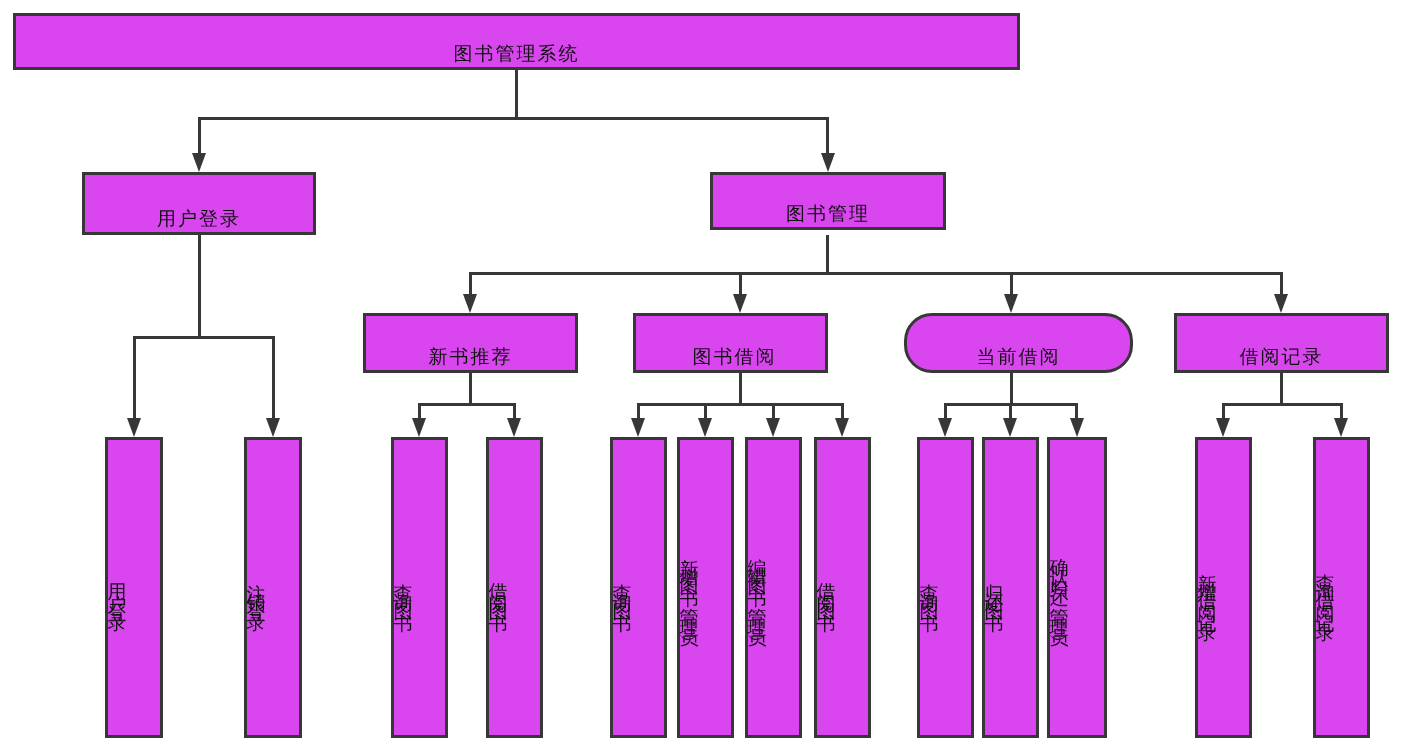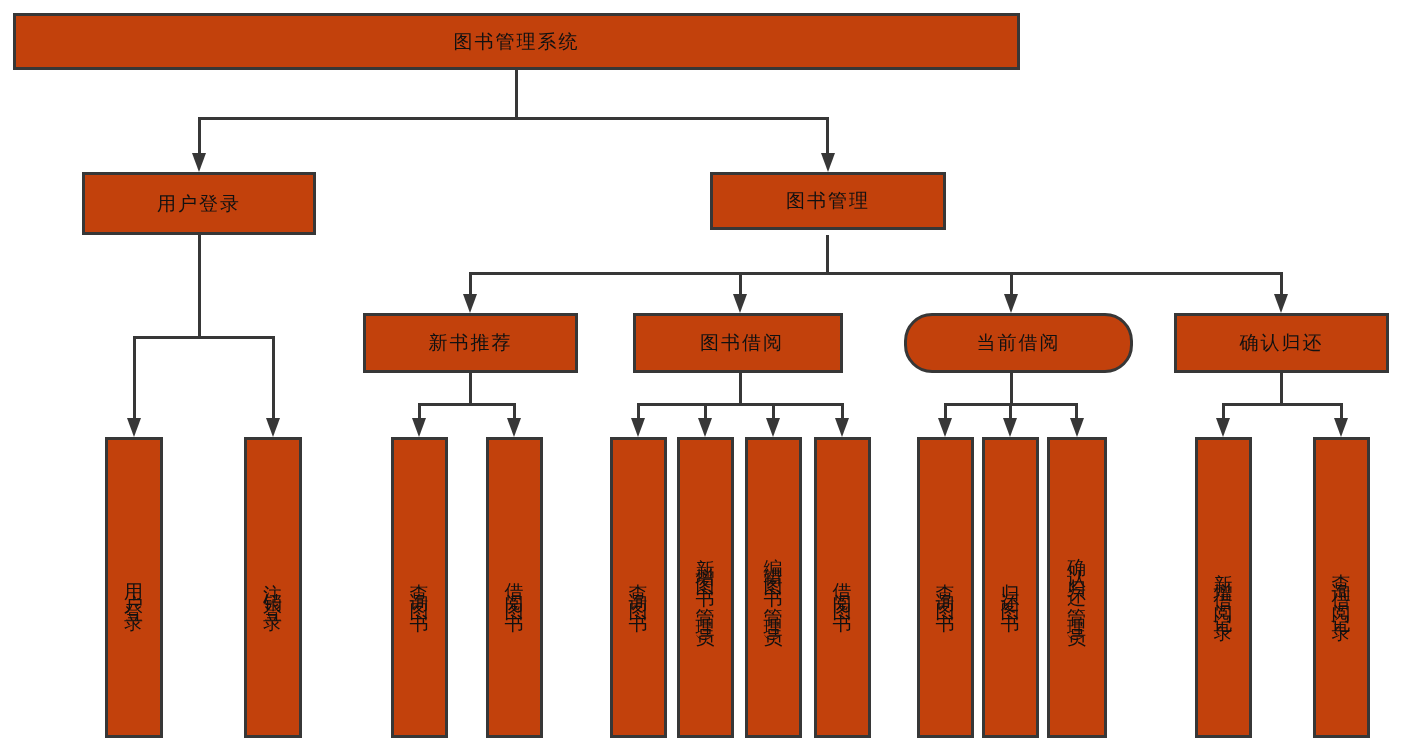--- a/index.html
+++ b/index.html
@@ -17,23 +17,23 @@
   .canvas{
     position:relative;
     width:1405px;
     height:747px;
     background:var(--bg);
     overflow:hidden;
   }
   .box{
     position:absolute;
     border:3px solid var(--line);
-    background:#c2410c;
+    background:#d946ef;
     display:flex;
-    align-items:center;
+    align-items:flex-end;
     justify-content:center;
     color:var(--text);
   }
   .box.h{
     font-size:19px;
     letter-spacing:2px;
   }
   .box.v{
     writing-mode:vertical-rl;
     text-orientation:mixed;
@@ -98,28 +98,28 @@
   <div class="vl" style="left:739px;top:272px;height:23px;"></div>
   <div class="arw" style="left:733px;top:294px;"></div>
   <div class="vl" style="left:1010px;top:272px;height:23px;"></div>
   <div class="arw" style="left:1004px;top:294px;"></div>
   <div class="vl" style="left:1280px;top:272px;height:23px;"></div>
   <div class="arw" style="left:1274px;top:294px;"></div>
 
   <div class="box h" style="left:363px;top:313px;width:215px;height:60px;">
     <span>新书推荐</span>
   </div>
-  <div class="box h" style="left:633px;top:313px;width:210px;height:60px;padding-left:8px;">
+  <div class="box h" style="left:633px;top:313px;width:195px;height:60px;padding-left:8px;">
     <span>图书借阅</span>
   </div>
   <div class="box h" style="left:904px;top:313px;width:229px;height:60px;border-radius:28px;">
     <span>当前借阅</span>
   </div>
   <div class="box h" style="left:1174px;top:313px;width:215px;height:60px;">
-    <span>确认归还</span>
+    <span>借阅记录</span>
   </div>
 
   <div class="vl" style="left:469px;top:373px;height:33px;"></div>
   <div class="hl" style="left:418px;top:403px;width:98px;"></div>
   <div class="vl" style="left:418px;top:403px;height:16px;"></div>
   <div class="arw" style="left:412px;top:418px;"></div>
   <div class="vl" style="left:513px;top:403px;height:16px;"></div>
   <div class="arw" style="left:507px;top:418px;"></div>
 
   <div class="vl" style="left:739px;top:373px;height:33px;"></div>

